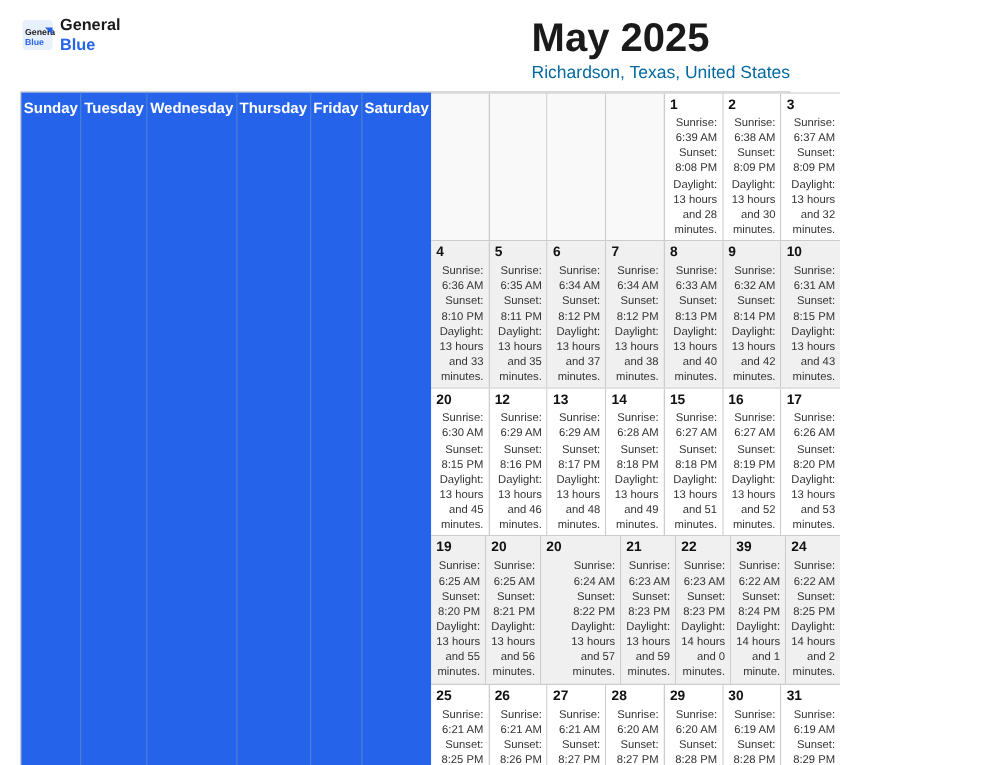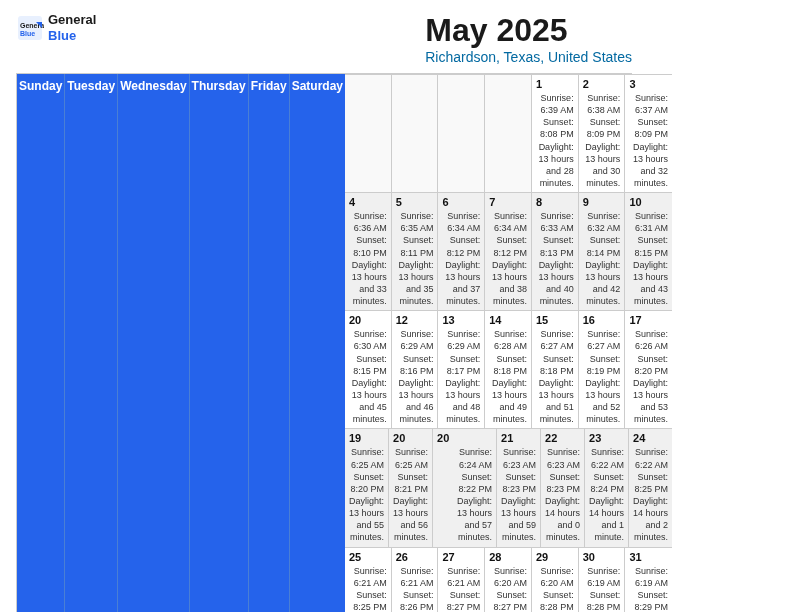--- a/index.html
+++ b/index.html
@@ -285,21 +285,21 @@
 Sunset: 8:23 PM
 Daylight: 13 hours and 59 minutes.</div>
           </div>
           <div class="cal-cell alt-row">
             <span class="day-num">22</span>
             <div class="cell-text" style="white-space: pre-line;">Sunrise: 6:23 AM
 Sunset: 8:23 PM
 Daylight: 14 hours and 0 minutes.</div>
           </div>
           <div class="cal-cell alt-row">
-            <span class="day-num">23</span>
+            <span class="day-num">39</span>
             <div class="cell-text" style="white-space: pre-line;">Sunrise: 6:22 AM
 Sunset: 8:24 PM
 Daylight: 14 hours and 1 minute.</div>
           </div>
           <div class="cal-cell alt-row">
             <span class="day-num">24</span>
             <div class="cell-text" style="white-space: pre-line;">Sunrise: 6:22 AM
 Sunset: 8:25 PM
 Daylight: 14 hours and 2 minutes.</div>
           </div>

